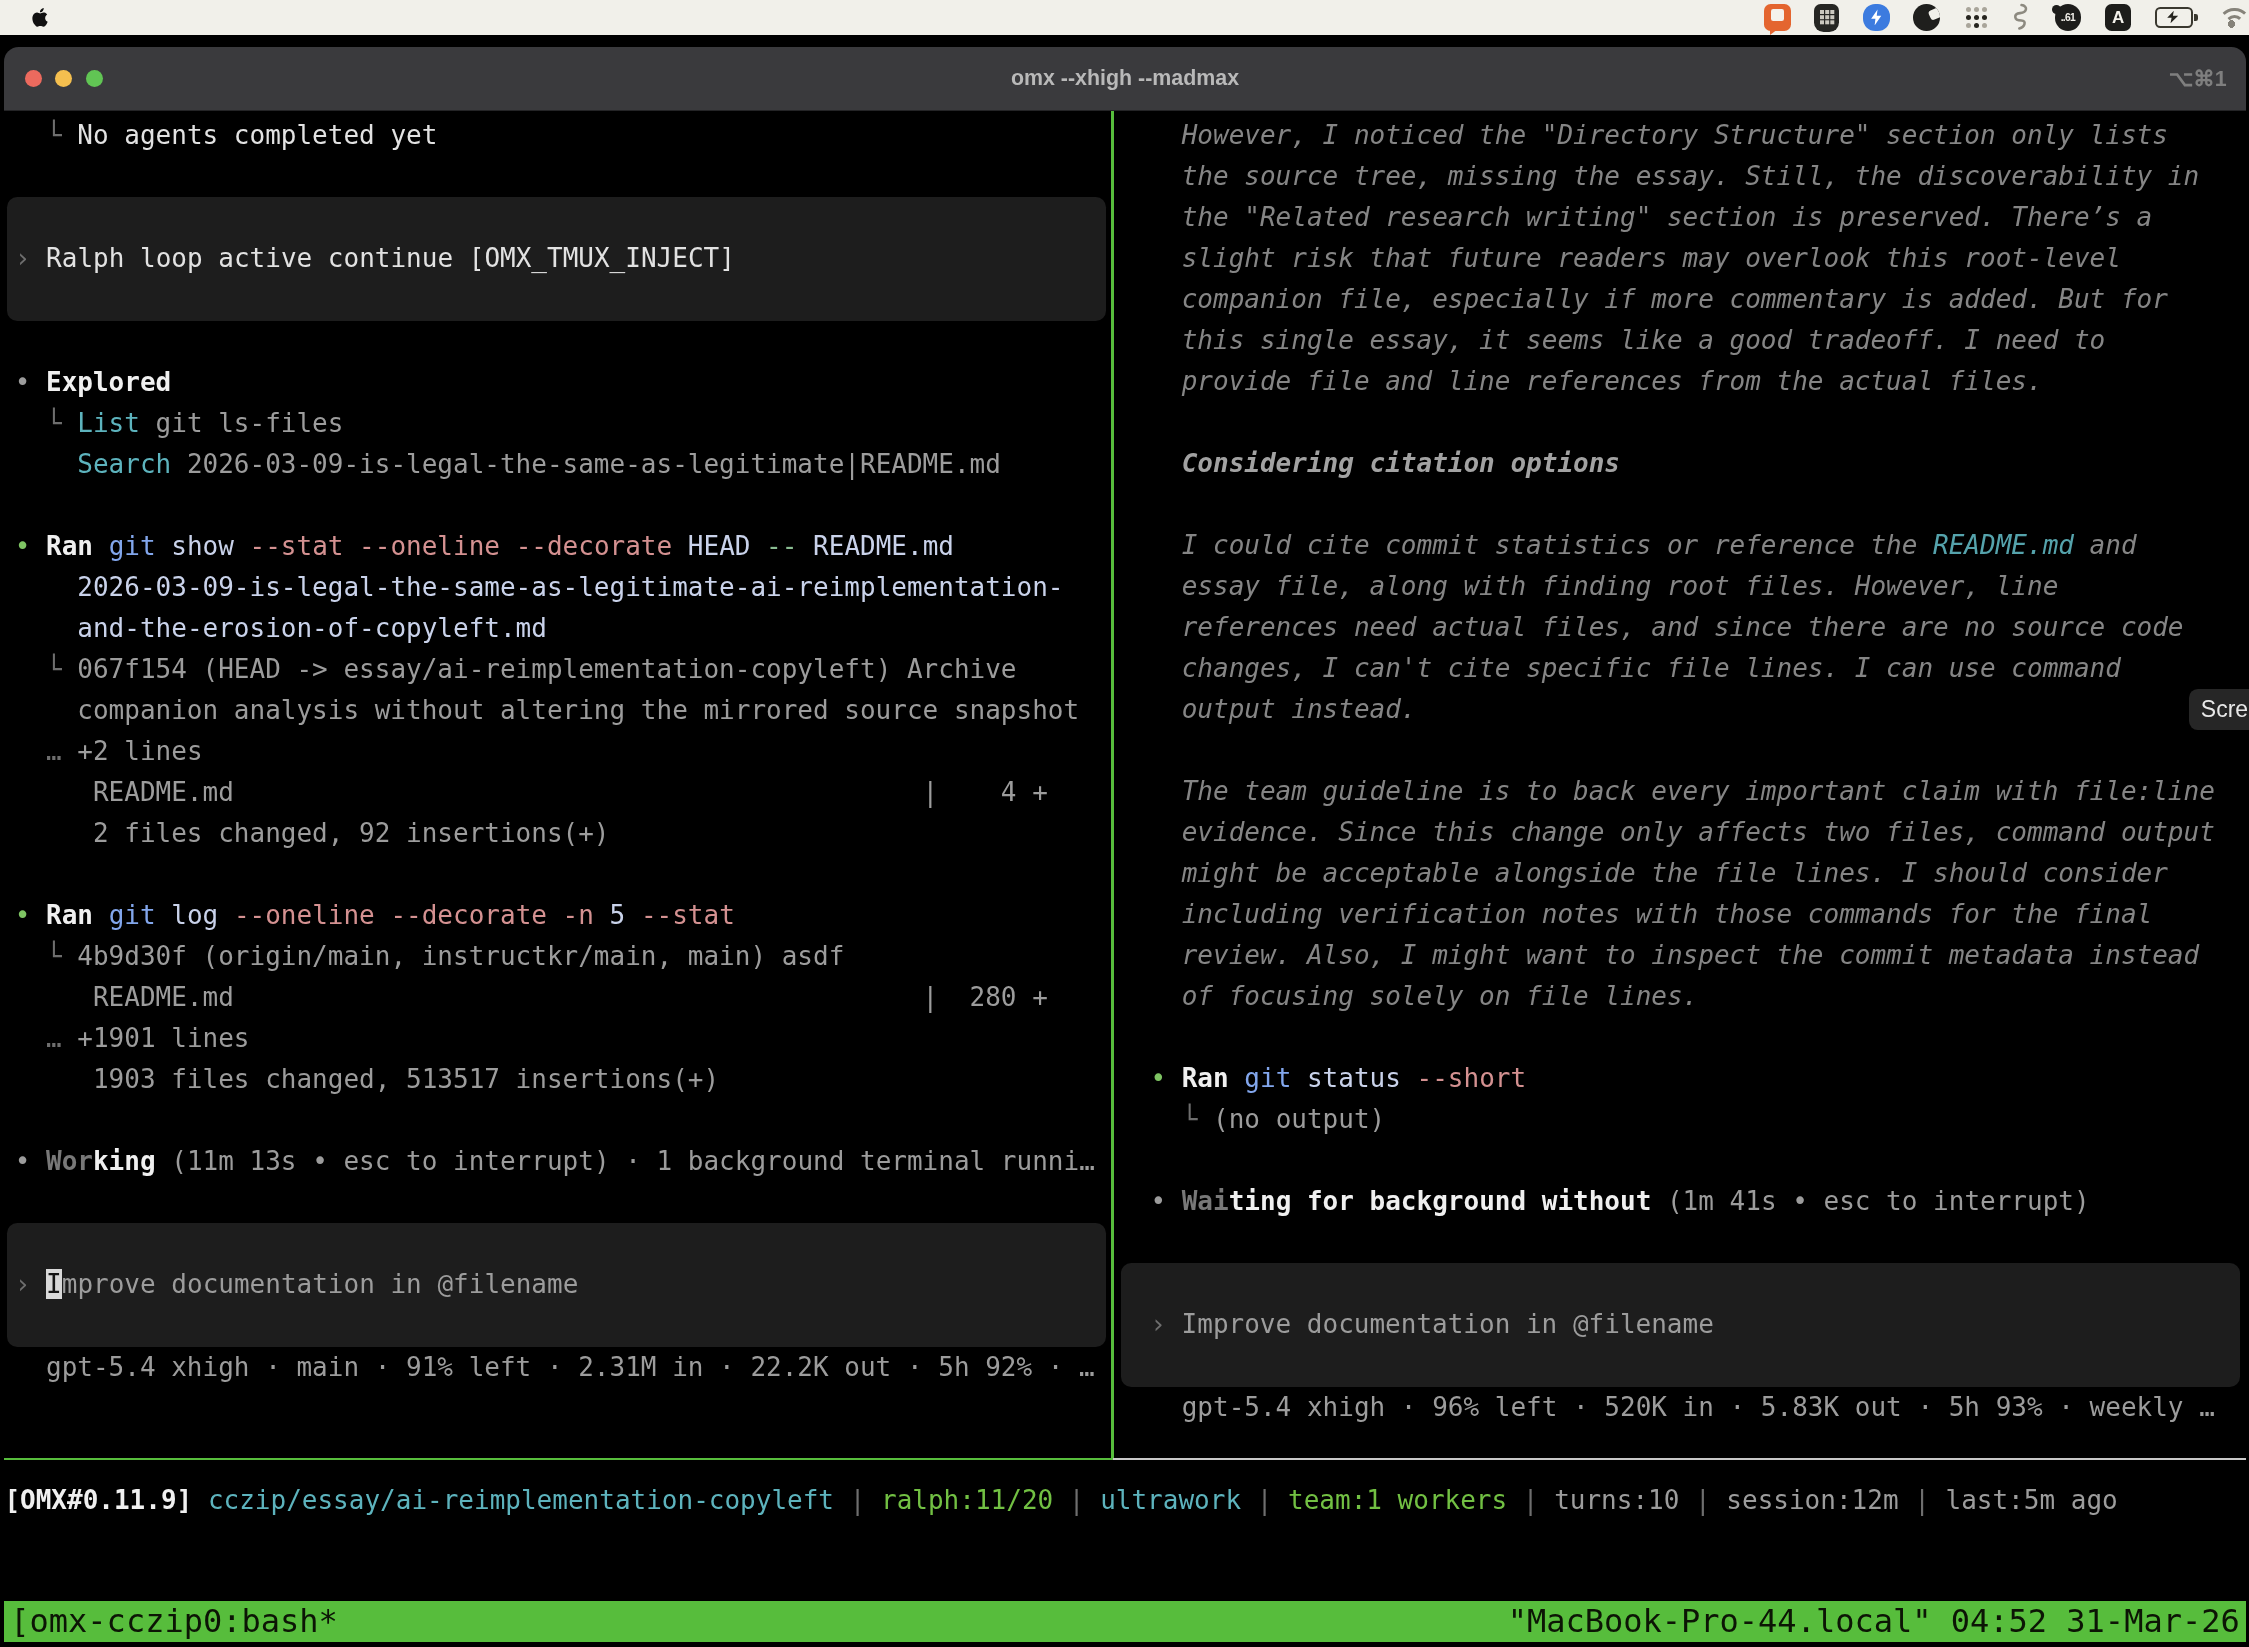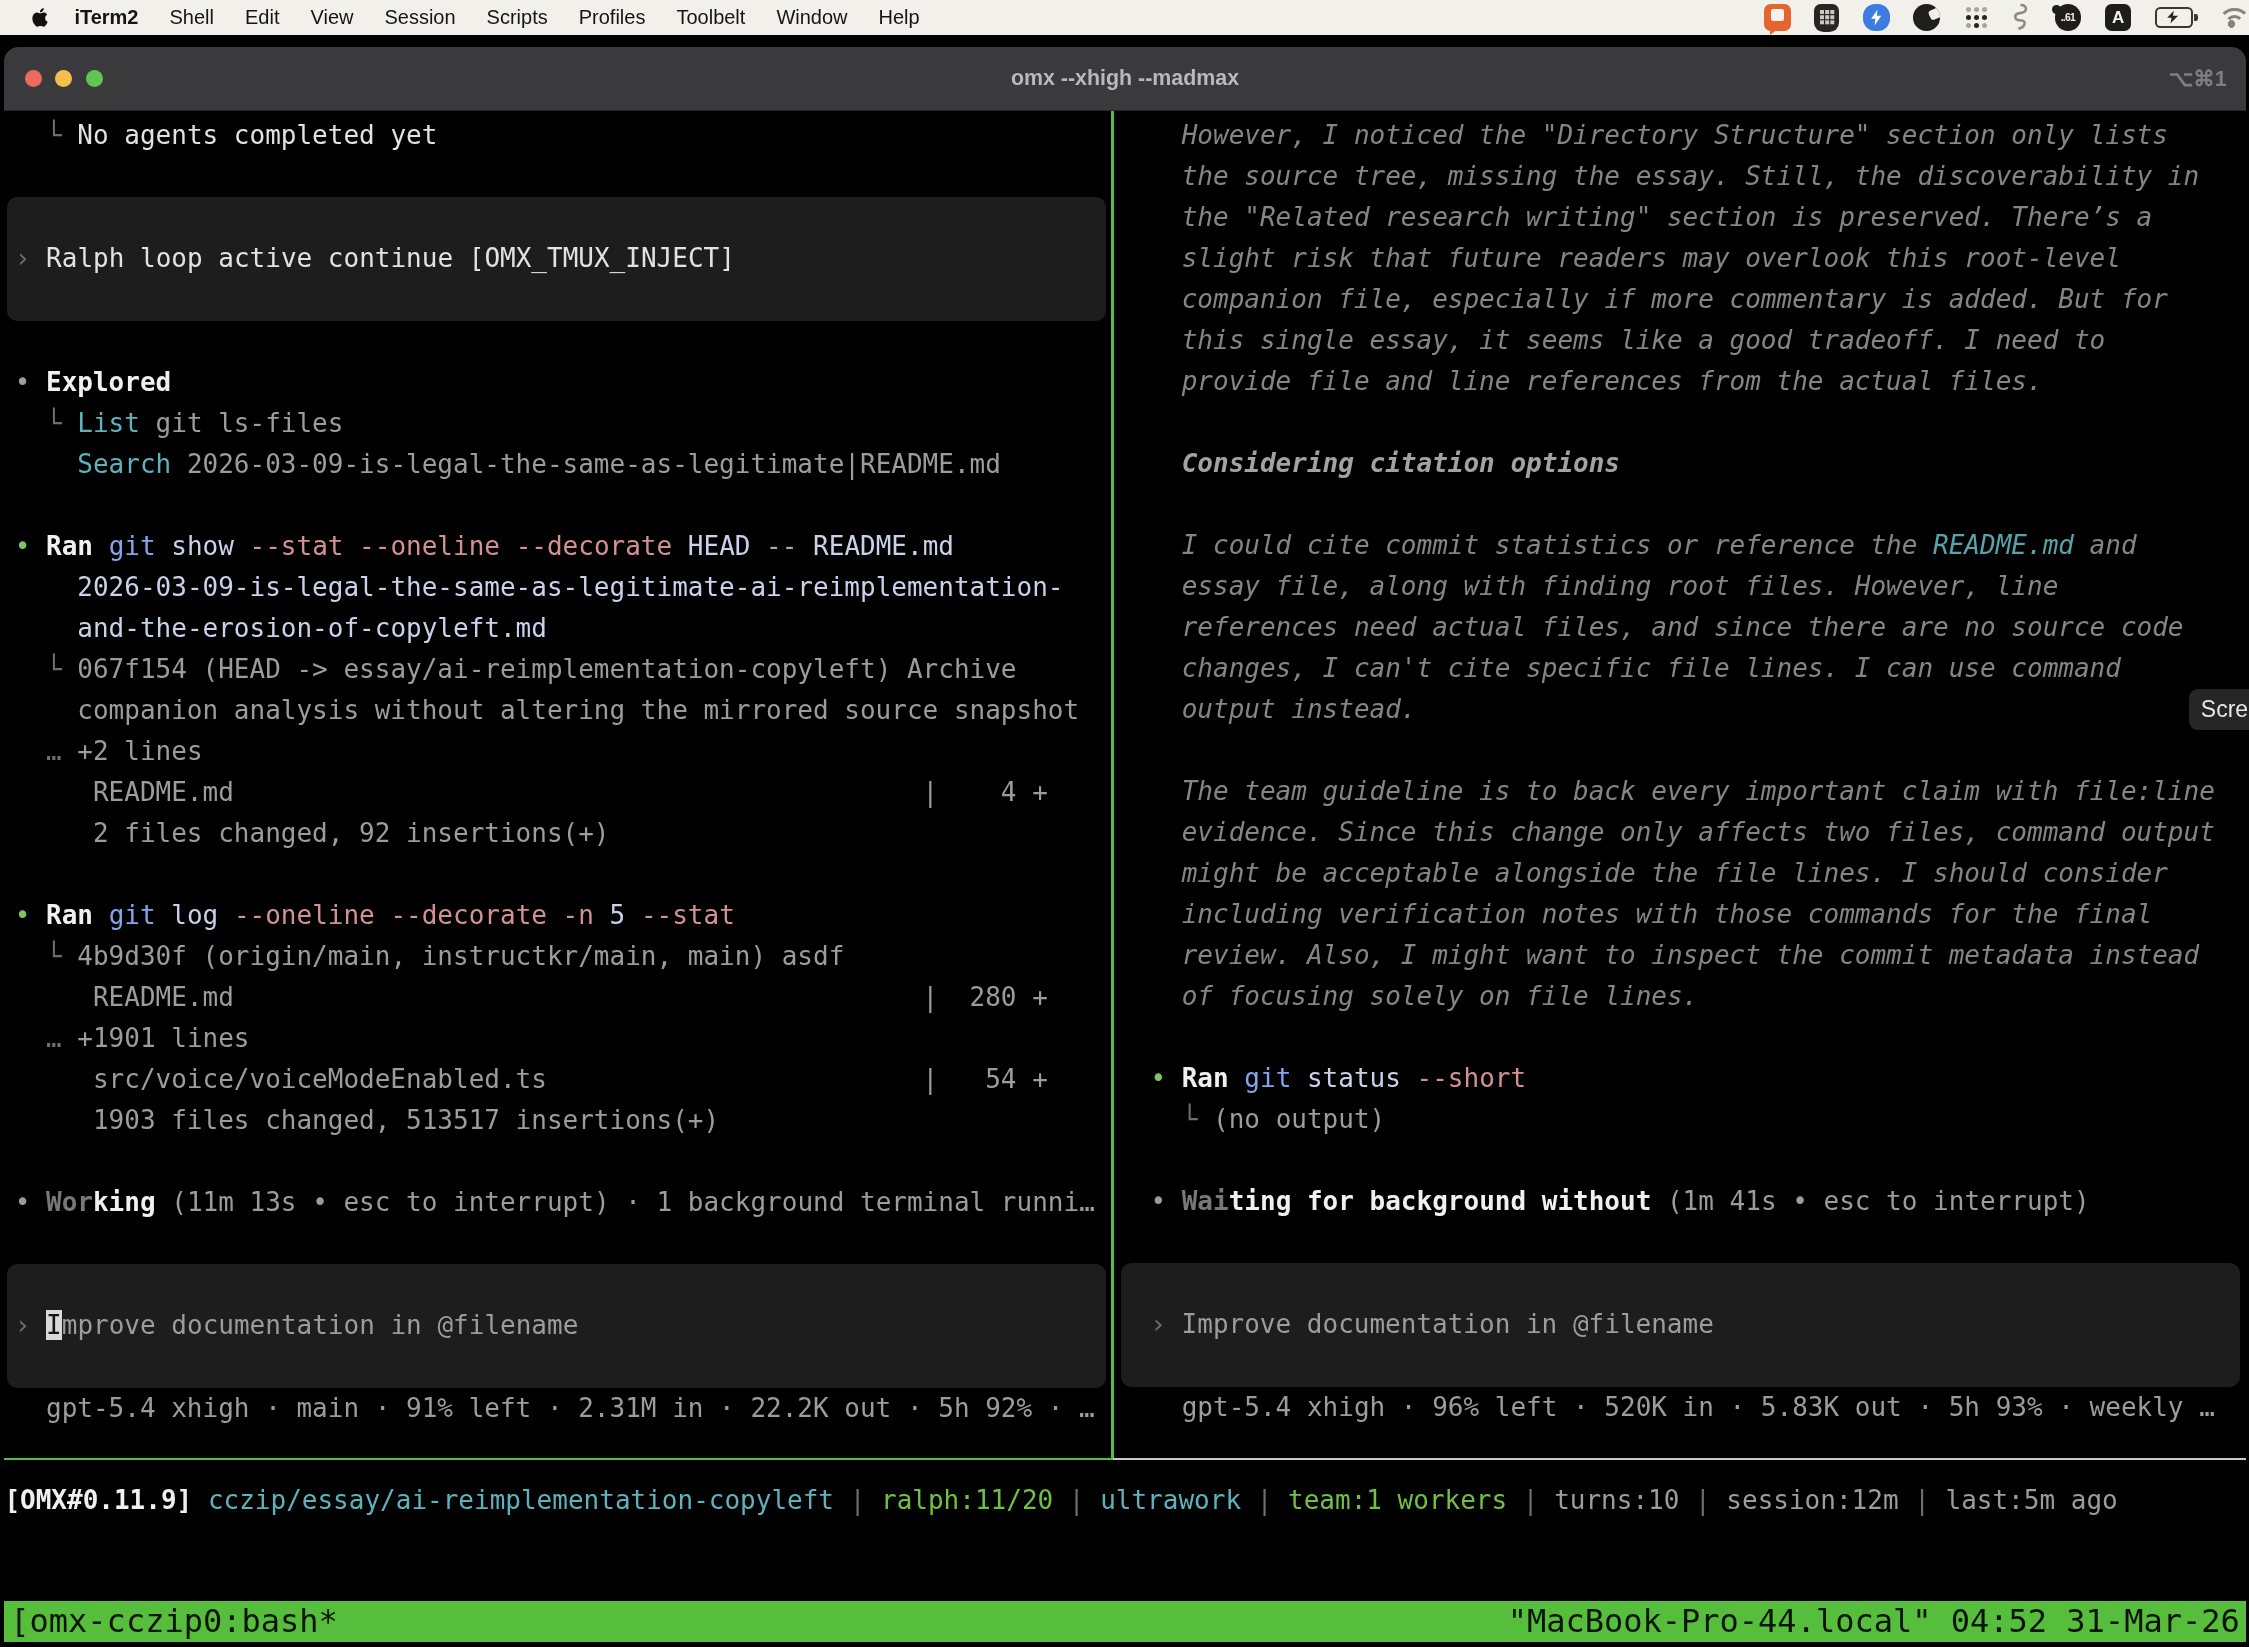--- a/index.html
+++ b/index.html
@@ -114,32 +114,20 @@
 </style>
 </head>
 <body>
 
 <div class="menubar">
   <span class="apple">
     <svg viewBox="0 0 24 28" width="20" height="23">
         <path d="M17.05 14.54c-.03-2.89 2.36-4.27 2.47-4.34-1.35-1.97-3.44-2.24-4.18-2.27-1.78-.18-3.47 1.05-4.37 1.05-.9 0-2.29-1.02-3.77-1-1.94.03-3.73 1.13-4.73 2.87-2.02 3.5-.52 8.67 1.45 11.51.96 1.39 2.1 2.95 3.6 2.89 1.45-.06 2-.93 3.75-.93s2.24.93 3.77.9c1.56-.03 2.54-1.41 3.49-2.81 1.1-1.61 1.55-3.17 1.58-3.25-.03-.01-3.03-1.16-3.06-4.62zM14.16 6.04c.8-.97 1.34-2.32 1.19-3.66-1.15.05-2.55.77-3.38 1.74-.74.86-1.39 2.23-1.22 3.55 1.29.1 2.6-.65 3.41-1.63z"></path>
       </svg>
   </span>
-  <span class="menu-items">
-      <span class="menu-item app-name">iTerm2</span>
-      <span class="menu-item">Shell</span>
-      <span class="menu-item">Edit</span>
-      <span class="menu-item">View</span>
-      <span class="menu-item">Session</span>
-      <span class="menu-item">Scripts</span>
-      <span class="menu-item">Profiles</span>
-      <span class="menu-item">Toolbelt</span>
-      <span class="menu-item">Window</span>
-      <span class="menu-item">Help</span>
-    </span>
   <span class="status-icons">
       <span class="micon ic-chat"></span>
       <span class="micon ic-grid-shield"></span>
       <span class="micon ic-blue-badge"></span>
       <span class="micon ic-notch-circle"></span>
       <span class="micon ic-dots-grid"></span>
       <span class="micon ic-squiggle">
         <svg width="19" height="31" viewBox="0 0 26 42">
           <path d="M13 4 C22 5 21 14 11 15 C2 16 2 25 13 25 C20 25 18 34 10 36" stroke="#8d8a80" stroke-width="3.5" fill="none" stroke-linecap="round"></path>
         </svg>
@@ -180,21 +168,20 @@
         <div class="trow"><span class="s-tree">  └ </span><span class="s-g">067f154 (HEAD -&gt; essay/ai-reimplementation-copyleft) Archive</span></div>
         <div class="trow"><span class="s-g">    companion analysis without altering the mirrored source snapshot</span></div>
         <div class="trow"><span class="s-g">  </span><span class="s-dg">…</span><span class="s-g"> +2 lines</span></div>
         <div class="trow"><span class="s-g">     README.md                                            |    4 +</span></div>
         <div class="trow"><span class="s-g">     2 files changed, 92 insertions(+)</span></div>
         <div class="trow blank"></div>
         <div class="trow"><span class="s-gb">• </span><span class="s-wb">Ran</span><span class="s-g"> </span><span class="s-bl">git</span><span class="s-g"> </span><span class="s-lav">log</span><span class="s-g"> </span><span class="s-pk">--oneline --decorate</span><span class="s-g"> </span><span class="s-pk">-n</span><span class="s-g"> </span><span class="s-lav">5</span><span class="s-g"> </span><span class="s-pk">--stat</span></div>
         <div class="trow"><span class="s-tree">  └ </span><span class="s-g">4b9d30f (origin/main, instructkr/main, main) asdf</span></div>
         <div class="trow"><span class="s-g">     README.md                                            |  280 +</span></div>
         <div class="trow"><span class="s-g">  </span><span class="s-dg">…</span><span class="s-g"> +1901 lines</span></div>
-        <div class="trow"><span class="s-g">     src/voice/voiceModeEnabled.ts                        |   54 +</span></div>
         <div class="trow"><span class="s-g">     1903 files changed, 513517 insertions(+)</span></div>
         <div class="trow blank"></div>
         <div class="trow"><span class="s-gyb">• </span><span class="s-shd">Wor</span><span class="s-shb">king</span><span class="s-g"> (11m 13s • esc to interrupt) · 1 background terminal runni…</span></div>
         <div class="trow blank"></div>
         <div class="tbox">
           <div class="trow"><span class="s-dg">› </span><span class="s-cur">I</span><span class="s-g">mprove documentation in @filename</span></div>
         </div>
         <div class="trow"><span class="s-g">  gpt-5.4 xhigh · main · 91% left · 2.31M in · 22.2K out · 5h 92% · …</span></div>
       </div>
     <div class="pane pane-r">

